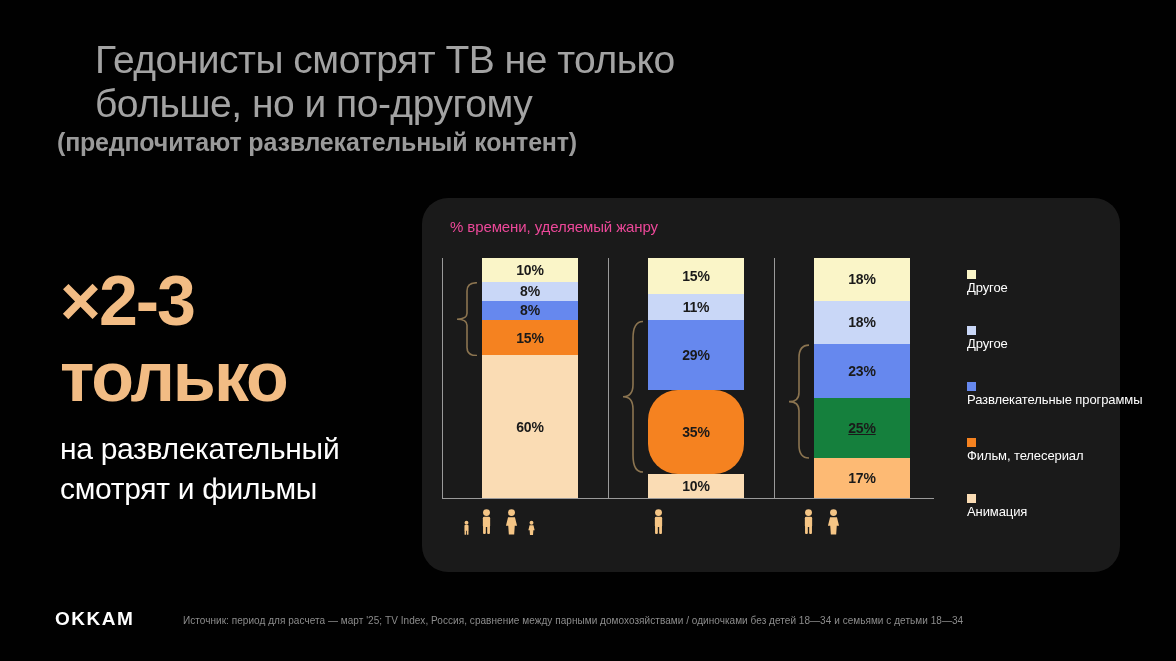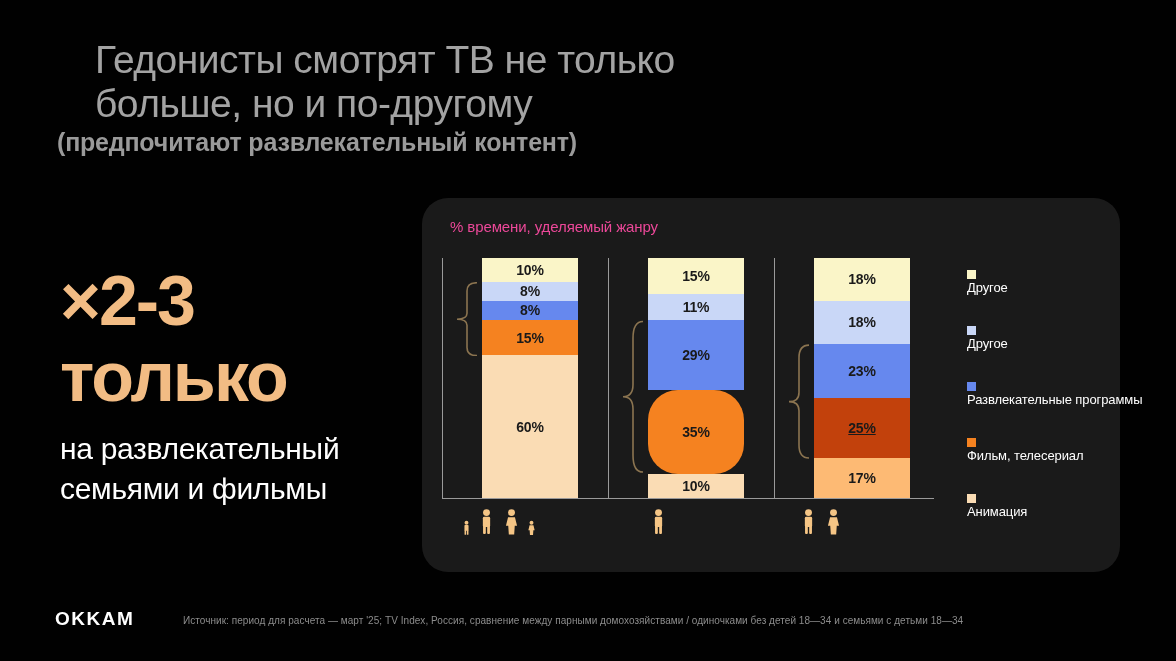--- a/index.html
+++ b/index.html
@@ -89,21 +89,21 @@
   <span class="l1">Гедонисты смотрят ТВ не только</span>
   <span class="l2">больше, но и по-другому</span>
   <span class="sub">(предпочитают развлекательный контент)</span>
 </div>
 
 <div class="stat">
   <span class="big1">×2-3</span>
   <span class="big2">только</span>
   <span class="caption">
     <span>на развлекательный</span><br>
-    <span>семьями и фильмы</span>
+    <span>смотрят и фильмы</span>
   </span>
 </div>
 
 <div class="card">
   <div class="card-title">% времени, уделяемый жанру</div>
 
   <div class="plot" id="plot">
       <div class="col" style="left: 0px;">
         <div class="vaxis"></div>
         <div class="bar">
@@ -133,21 +133,21 @@
             <path d="M21 1 Q11 1 11 12 L11 42 Q11 50 1 50 Q11 50 11 58 L11 88 Q11 99 21 99" fill="none" stroke="#8B7450" stroke-width="1.6" vector-effect="non-scaling-stroke"></path>
           </svg>
         </div>
       </div>
       <div class="col" style="left: 332px;">
         <div class="vaxis"></div>
         <div class="bar">
           <div class="seg" style="flex: 18 0 0px; background: rgb(250, 245, 200);">18%</div>
           <div class="seg" style="flex: 18 0 0px; background: rgb(201, 215, 247);">18%</div>
           <div class="seg" style="flex: 23 0 0px; background: rgb(102, 136, 238);">23%</div>
-          <div class="seg" style="flex: 25 0 0px; background: #c2410c; text-decoration: underline;">25%</div>
+          <div class="seg" style="flex: 25 0 0px; background: #15803d; text-decoration: underline;">25%</div>
           <div class="seg" style="flex: 17 0 0px; background: #fdba74;">17%</div>
         </div>
         <div class="brace" style="left: 14px; top: 86.4px; height: 115.2px;">
           <svg viewBox="0 0 22 100" preserveAspectRatio="none">
             <path d="M21 1 Q11 1 11 12 L11 42 Q11 50 1 50 Q11 50 11 58 L11 88 Q11 99 21 99" fill="none" stroke="#8B7450" stroke-width="1.6" vector-effect="non-scaling-stroke"></path>
           </svg>
         </div>
       </div>
     </div>
   <div class="axis-bottom"></div>

